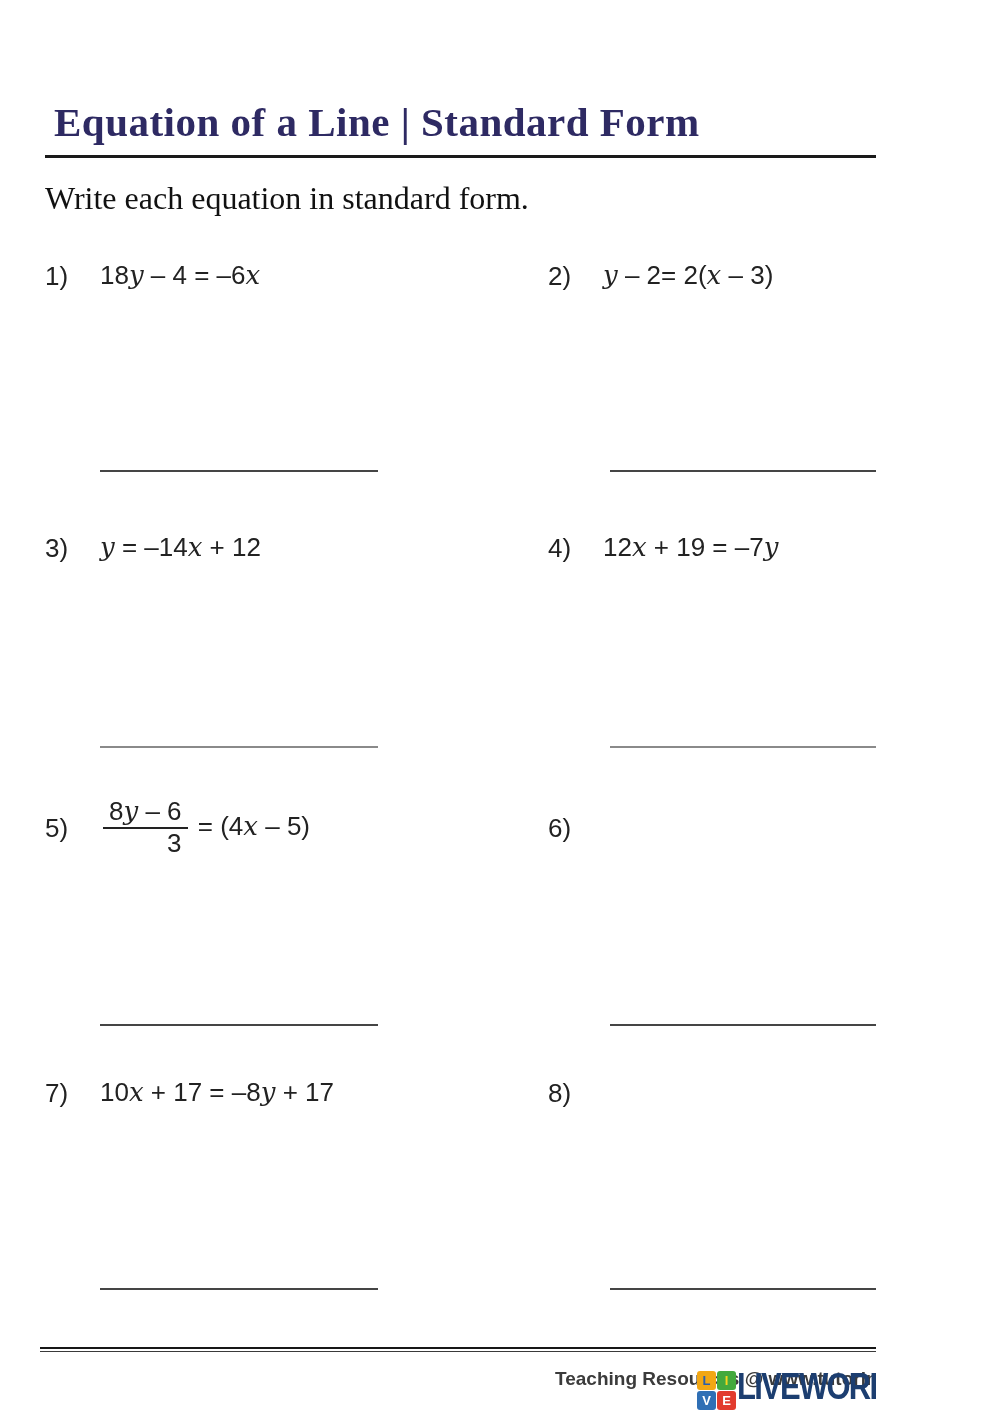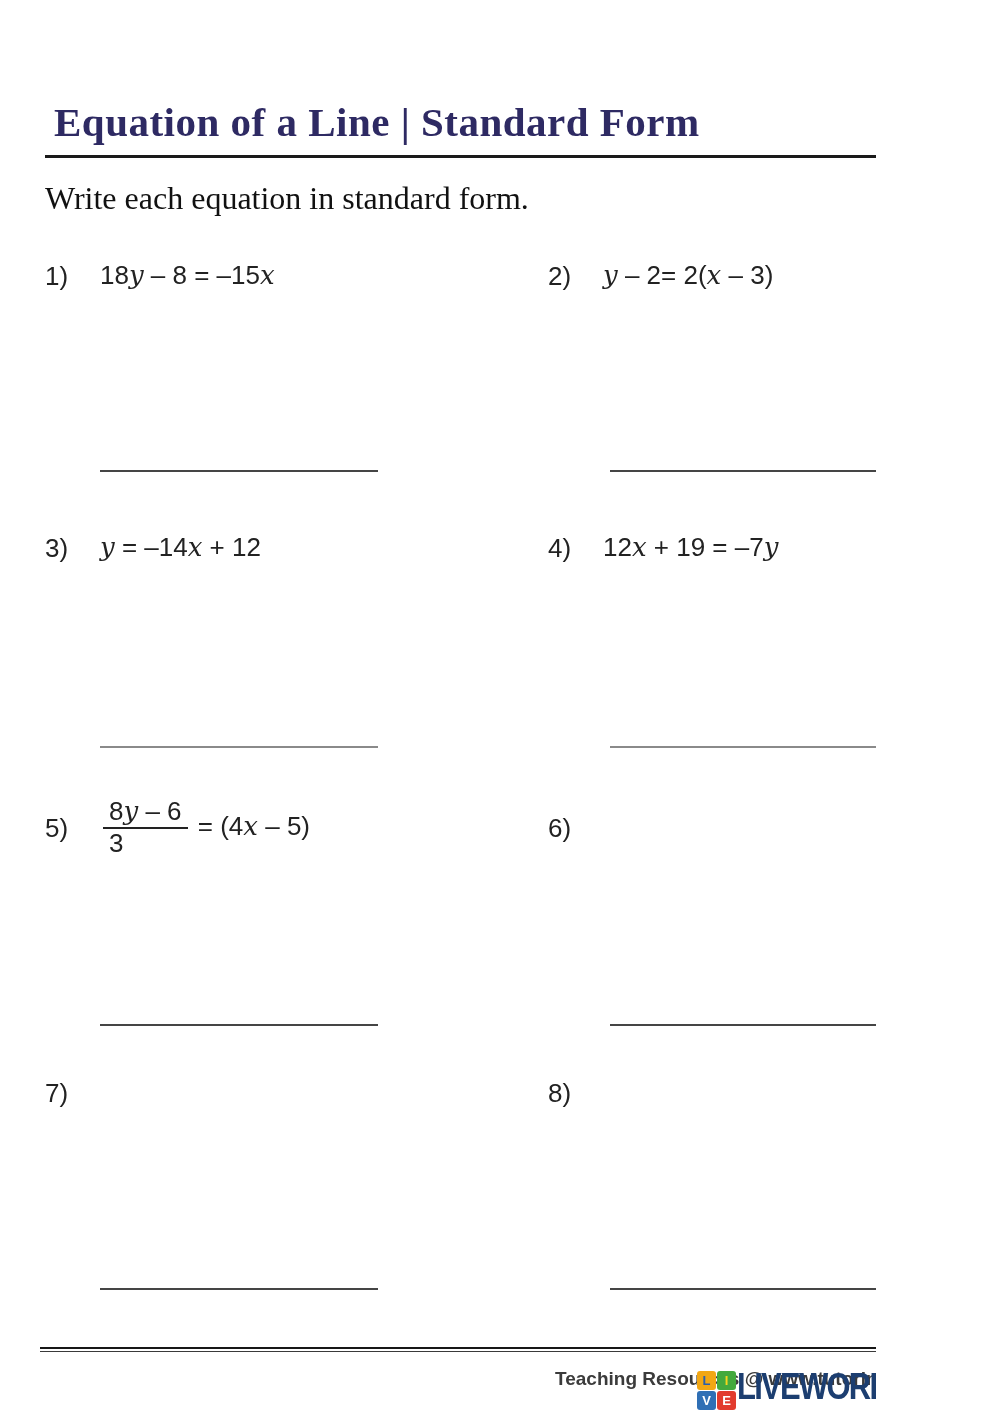--- a/index.html
+++ b/index.html
@@ -12,21 +12,21 @@
          font-weight:bold;font-size:41px;letter-spacing:0.5px;}
   .title-rule{position:absolute;left:45px;top:155px;width:910px;border-top:3px solid #1a1a1a;}
   .instruction{position:absolute;left:45px;top:180px;font-family:"Liberation Serif",serif;
                font-size:32px;color:#111;}
 
   .cell{position:absolute;display:flex;align-items:center;}
   .pnum{flex:0 0 55px;width:55px;font-size:26px;color:#222;}
   .eq{font-size:26px;color:#222;line-height:1.2;}
   .eq .tx{white-space:pre;margin-top:8px;}
   .eq .var{font-family:"DejaVu Serif",serif;font-style:italic;white-space:pre;}
-  .frac{display:inline-block;vertical-align:middle;text-align:left;margin:0 3px;}
+  .frac{display:inline-block;vertical-align:middle;text-align:right;margin:0 3px;}
   .frac .fn,.frac .fd{display:block;padding:0 6px;line-height:1.15;}
   .frac .fd{border-top:2px solid #222;}
 
   .ans{position:absolute;border-top:2px solid #454545;}
   .ans-light{border-top-color:#8a8a8a;}
 
   .footer-rule{position:absolute;left:40px;top:1347px;width:925px;height:2px;
                border-top:2px solid #161616;border-bottom:1px solid #3a3a3a;}
   .credit{position:absolute;left:555px;top:1368px;font-size:19px;font-weight:bold;
           color:#3b3b3b;z-index:1;white-space:nowrap;}
@@ -45,21 +45,21 @@
 
   <div class="corner" style="color: rgb(46, 42, 99);">S2</div>
 
   <div class="title" style="color: rgb(46, 42, 99);">Equation of a Line | Standard Form</div>
   <div class="title-rule"></div>
 
   <div class="instruction">Write each equation in standard form.</div>
 
   <div class="cell" style="left:45px;top:252px;width:460px;height:48px;">
     <span class="pnum">1)</span>
-    <span class="eq"><span class="tx">18</span><span class="var">y</span><span class="tx"> – 8 = –15</span><span class="var">x</span></span>
+    <span class="eq"><span class="tx">18</span><span class="var">y</span><span class="tx"> – 4 = –6</span><span class="var">x</span></span>
   </div>
   <div class="cell" style="left:548px;top:252px;width:450px;height:48px;">
     <span class="pnum">2)</span>
     <span class="eq"><span class="var">y</span><span class="tx"> – 2= 2(</span><span class="var">x</span><span class="tx"> – 3)</span></span>
   </div>
   <div class="ans" style="left:100px;top:470px;width:278px;"></div>
   <div class="ans" style="left:610px;top:470px;width:287px;"></div>
 
   <div class="cell" style="left:45px;top:524px;width:460px;height:48px;">
     <span class="pnum">3)</span>
@@ -77,20 +77,21 @@
     <span class="eq"><span class="frac"><span class="fn"><span class="tx">8</span><span class="var">y</span><span class="tx"> – 6</span></span><span class="fd"><span class="tx">3</span></span></span><span class="tx"> = (4</span><span class="var">x</span><span class="tx"> – 5)</span></span>
   </div>
   <div class="cell" style="left:548px;top:789px;width:450px;height:78px;">
     <span class="pnum">6)</span>
   </div>
   <div class="ans" style="left:100px;top:1024px;width:278px;"></div>
   <div class="ans" style="left:610px;top:1024px;width:287px;"></div>
 
   <div class="cell" style="left:45px;top:1054px;width:460px;height:78px;">
     <span class="pnum">7)</span>
+    <span class="eq"><span class="tx">10</span><span class="var">x</span><span class="tx"> + 17 = –8</span><span class="var">y</span><span class="tx"> + 17</span></span>
   </div>
   <div class="cell" style="left:548px;top:1054px;width:450px;height:78px;">
     <span class="pnum">8)</span>
   </div>
   <div class="ans" style="left:100px;top:1288px;width:278px;"></div>
   <div class="ans" style="left:610px;top:1288px;width:287px;"></div>
 
   <div class="footer-rule"></div>
   <div class="credit">Teaching Resources @ www.tutoringhour.com</div>
   <div class="lw-grid">

